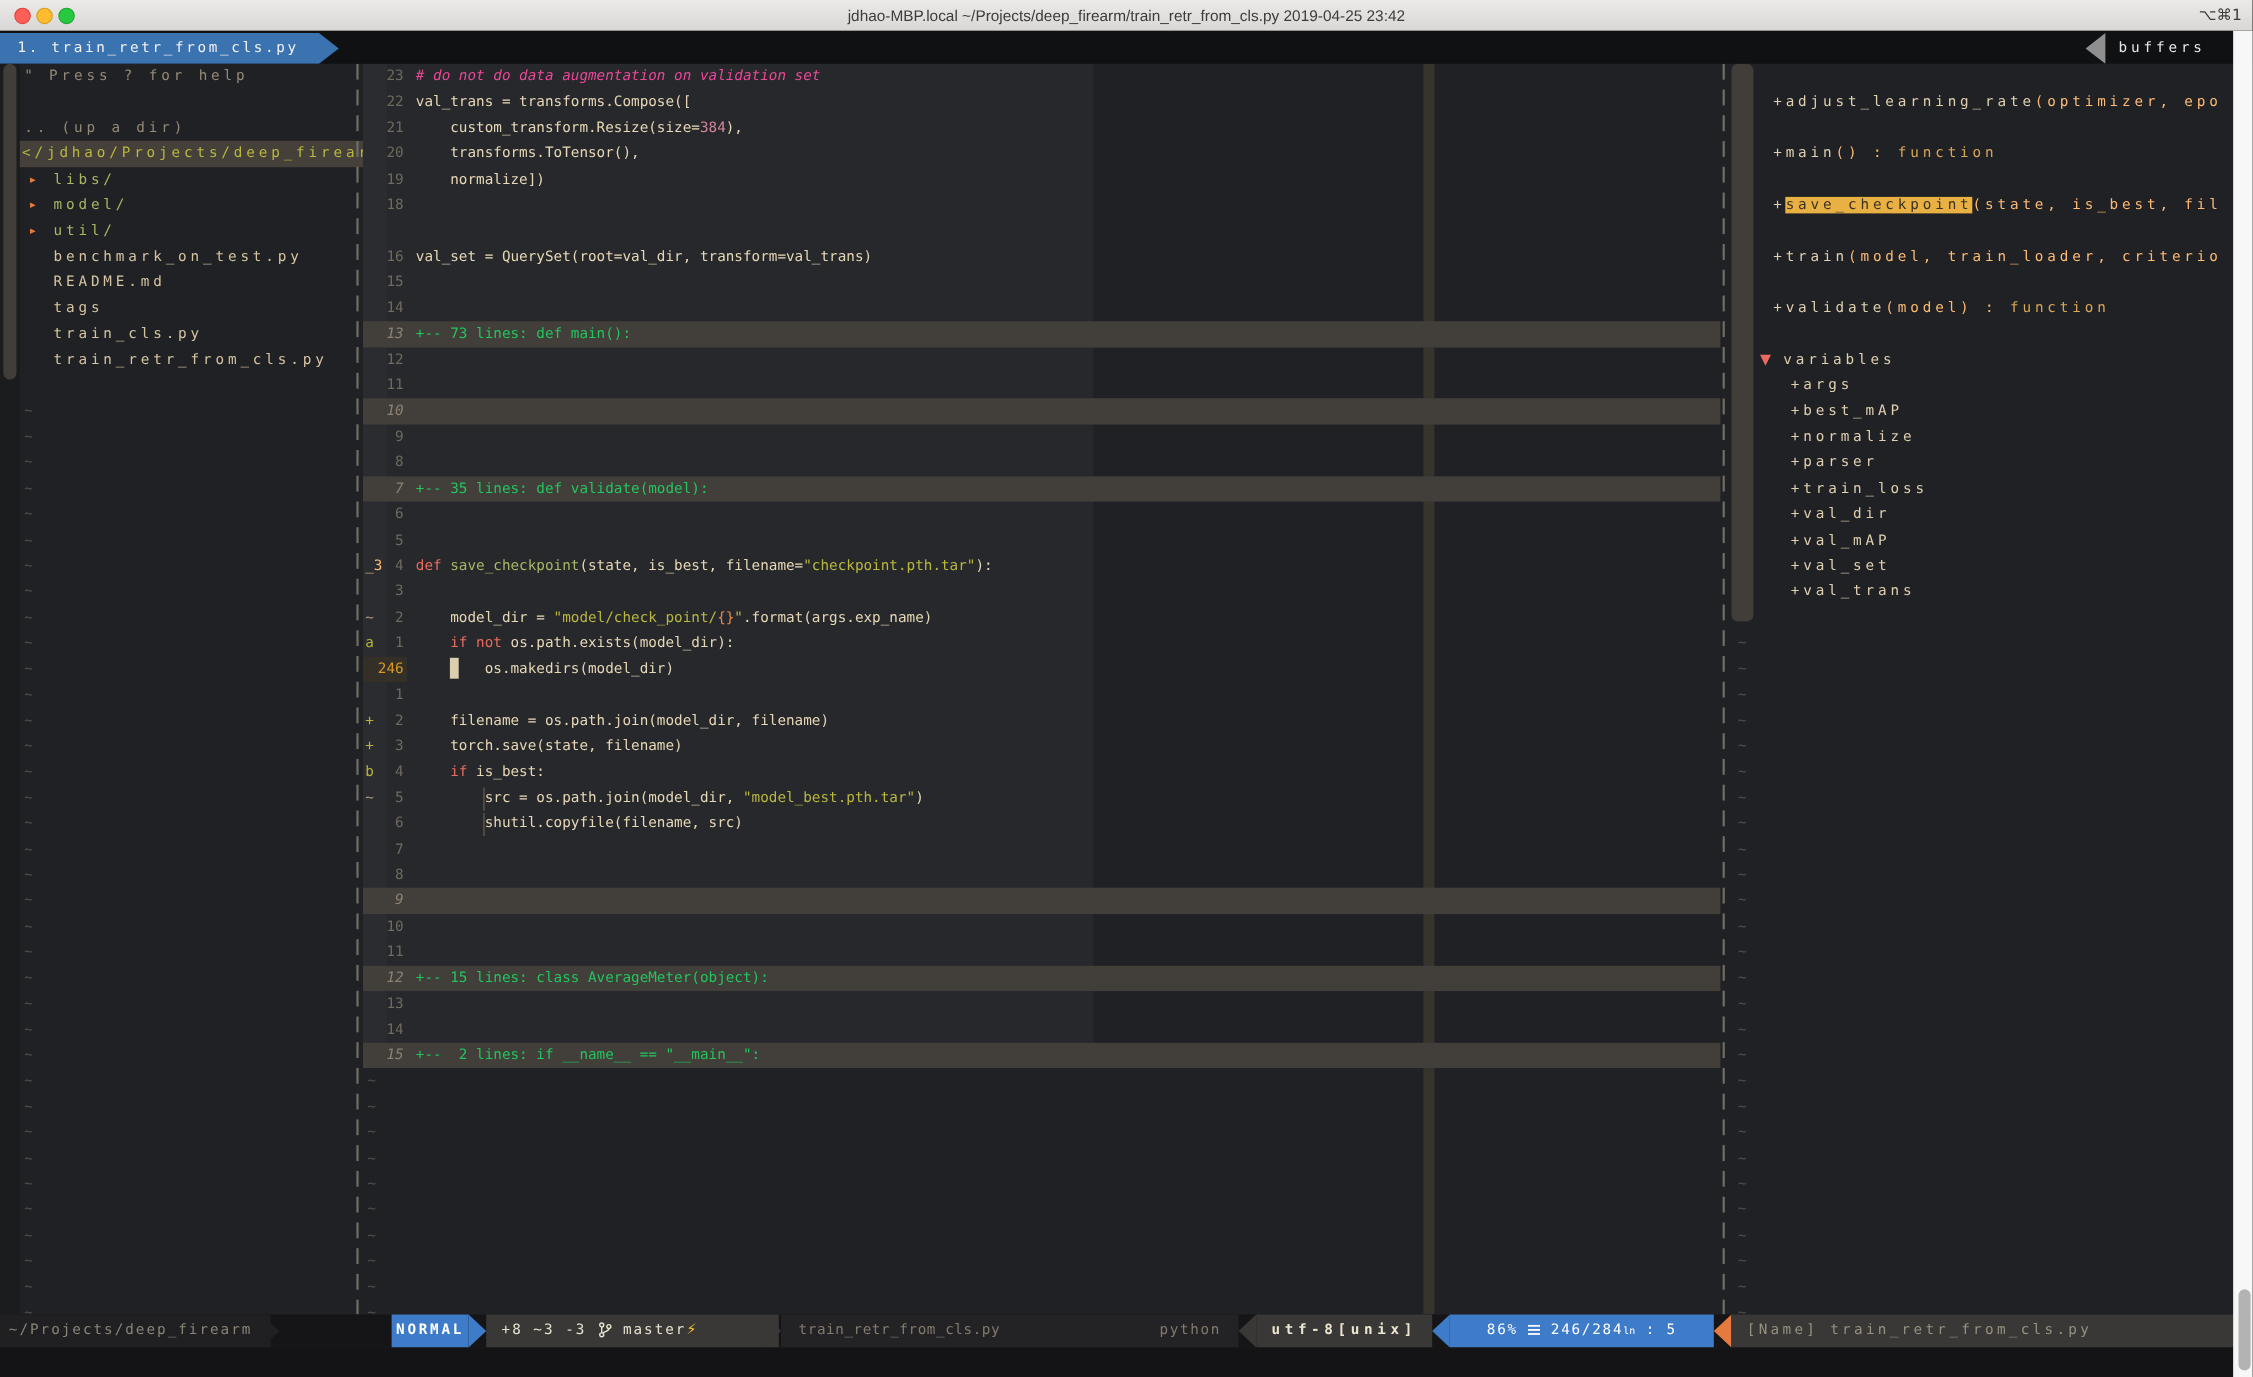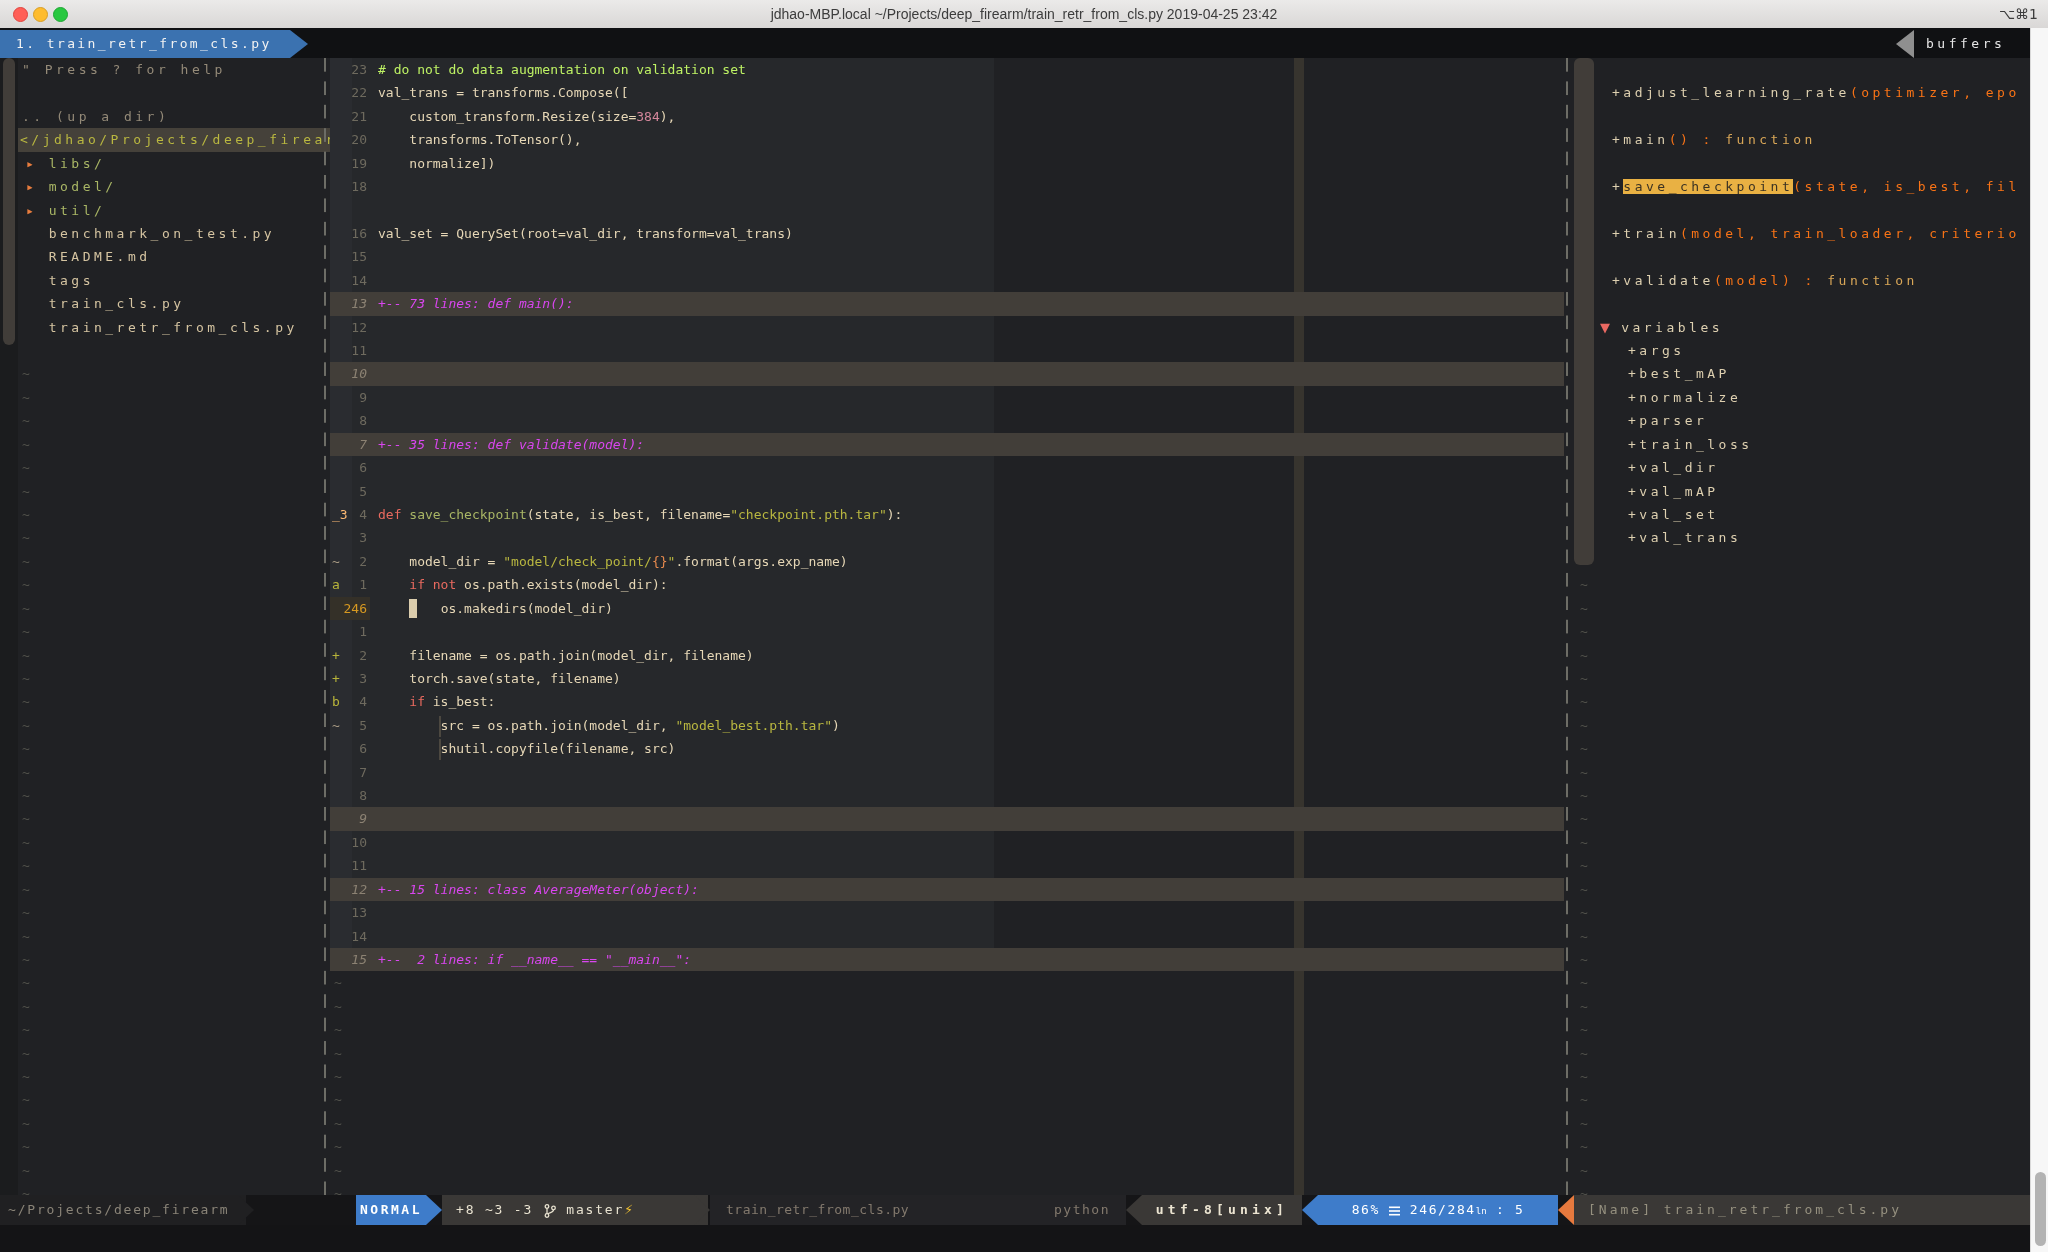--- a/index.html
+++ b/index.html
@@ -42,40 +42,40 @@
   .tilde{color:#50504a;}
   
   #ed-band{left:330px;top:0;width:664px;height:913.4px;background:#26282b;}
   #ed-signcol{left:330px;top:0;width:22px;height:913.4px;background:#2a2c30;}
   #ed-stripe{left:1294px;top:0;width:10px;height:1137px;background:#37342e;}
   .fold-bg{left:330px;width:1234px;height:23.42px;background:#423e39;}
   .ed-num{position:absolute;left:330px;width:37px;text-align:right;color:#6e6a5e;}
   .ed-sign{position:absolute;left:332px;}
   .ed-text{position:absolute;left:378px;}
   .tk-fg{color:#e6d7b6;}
-  .tk-com{color:#bef264;}
+  .tk-com{color:#ec4899;font-style:italic;}
   .tk-kw{color:#e96a5f;}
   .tk-fn{color:#a9b665;}
   .tk-str{color:#b9b740;}
   .tk-num{color:#d3869b;}
   .tk-br{color:#e78a4e;}
-  .tk-fold{color:#d946ef;font-style:italic;}
+  .tk-fold{color:#22c55e;}
   .num-fold{color:#8c8273;font-style:italic;}
   .num-cur{color:#d79921;}
   .numbg-cur{position:absolute;left:330px;width:40px;height:23.42px;background:#343028;}
   .sg-del{color:#fdba74;}
   .sg-chg{color:#a89a84;}
   .sg-add{color:#b8b43a;}
   .sg-mark{color:#b8b43a;}
   .cursor{display:inline-block;width:7.83px;background:#dbcdad;height:19px;vertical-align:middle;margin-top:-2px;}
   .guide{position:absolute;left:439px;top:2px;width:1.5px;height:21px;background:#4c4840;}
   
   .tb-row{letter-spacing:3.5px;}
   .tb-name{color:#ded0b0;}
-  .tb-dim{color:#f97316;}
+  .tb-dim{color:#fdba74;}
   .tb-kind{color:#d8a657;}
   .tb-hl{background:#e9b143;color:#3b3223;}
   .tb-vicon{color:#ea6962;font-family:"DejaVu Sans",sans-serif;}
   
   #statusline{left:0;top:1195px;width:2048px;height:30px;background:#151517;}
   .sl{position:absolute;top:0;height:30px;line-height:30px;}
   .sl-arrow-r{width:0;height:0;border-top:15px solid transparent;border-bottom:15px solid transparent;}
   .sl-arrow-l{width:0;height:0;border-top:15px solid transparent;border-bottom:15px solid transparent;}
   #sl-nt{left:0;width:238px;background:#202022;color:#8a8478;padding-left:8px;letter-spacing:1.8px;}
   #sl-nt-arrow{left:238px;border-left:16px solid #202022;}

